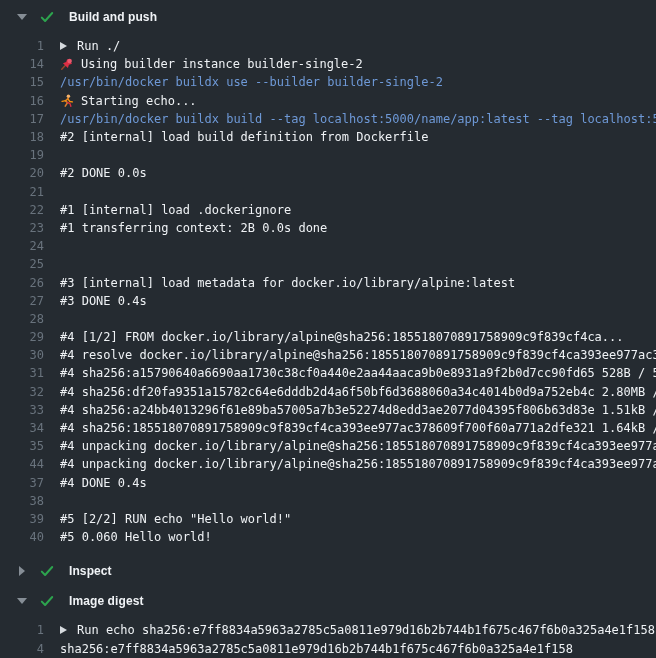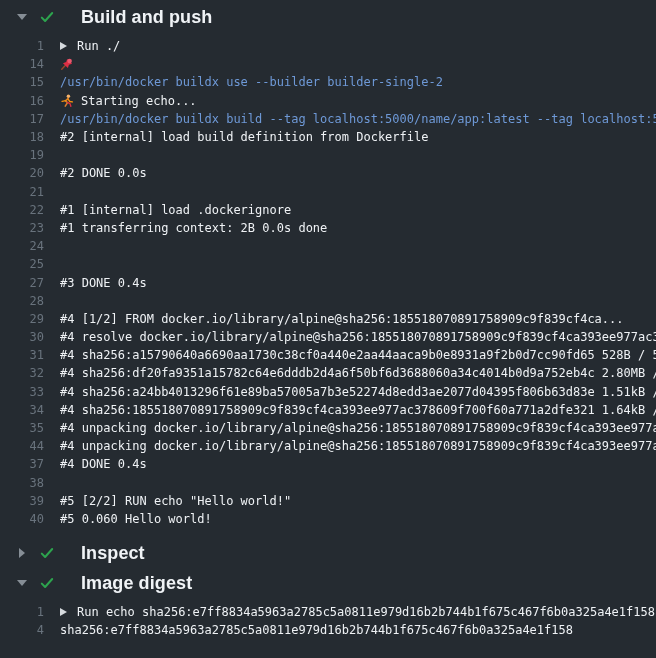--- a/index.html
+++ b/index.html
@@ -45,23 +45,23 @@
     border-left: 6px solid #868e96;
   }
   .check-box {
     margin-left: 11px;
     width: 16px;
     display: flex;
     justify-content: center;
     flex: none;
   }
   .section-title {
-    margin-left: 26px;
+    margin-left: 14px;
     font-family: "Liberation Sans", sans-serif;
-    font-size: 18px;
+    font-size: 12px;
     font-weight: bold;
     color: #f0f3f6;
     letter-spacing: 0.1px;
   }
   .section-body {
     padding: 5px 0 10px 0;
   }
   .log-line {
     display: flex;
     align-items: center;
@@ -122,21 +122,21 @@
         <div class="log-line">
     <span class="line-num">1</span>
     <span class="line-content"><span class="play-tri"></span><span class="txt">Run ./</span></span>
   </div>
         <div class="log-line">
     <span class="line-num">14</span>
     <span class="line-content"><span class="emoji-icon"><svg width="14" height="14" viewBox="0 0 16 16">
                 <path d="M2 14l4-4.2" stroke="#99462a" stroke-width="1.6" stroke-linecap="round"></path>
                 <path d="M8.2 2.2l5.6 5.6-3.6 1.1-1.2 3.7-5.6-5.6 3.7-1.2z" fill="#dd2e44"></path>
                 <circle cx="11" cy="4.6" r="2.6" fill="#ea596e"></circle>
-              </svg></span></span>
+              </svg></span><span class="txt">Using builder instance builder-single-2</span></span>
   </div>
         <div class="log-line">
     <span class="line-num">15</span>
     <span class="line-content command"><span class="txt">/usr/bin/docker buildx use --builder builder-single-2</span></span>
   </div>
         <div class="log-line">
     <span class="line-num">16</span>
     <span class="line-content"><span class="emoji-icon"><svg width="14" height="14" viewBox="0 0 16 16">
                 <circle cx="9.6" cy="2.6" r="2" fill="#f7b26a"></circle>
                 <path d="M9.2 5.2l-3 2.6 2.4 2-2.6 4" stroke="#dd7e2a" stroke-width="1.8" fill="none" stroke-linecap="round" stroke-linejoin="round"></path>
@@ -171,20 +171,24 @@
         <div class="log-line">
     <span class="line-num">23</span>
     <span class="line-content"><span class="txt">#1 transferring context: 2B 0.0s done</span></span>
   </div>
         <div class="log-line">
     <span class="line-num">24</span>
   </div>
         <div class="log-line">
     <span class="line-num">25</span>
     <span class="line-content"><span class="txt"></span></span>
+  </div>
+        <div class="log-line">
+    <span class="line-num">26</span>
+    <span class="line-content"><span class="txt">#3 [internal] load metadata for docker.io/library/alpine:latest</span></span>
   </div>
         <div class="log-line">
     <span class="line-num">27</span>
     <span class="line-content"><span class="txt">#3 DONE 0.4s</span></span>
   </div>
         <div class="log-line">
     <span class="line-num">28</span>
     <span class="line-content"><span class="txt"></span></span>
   </div>
         <div class="log-line">

